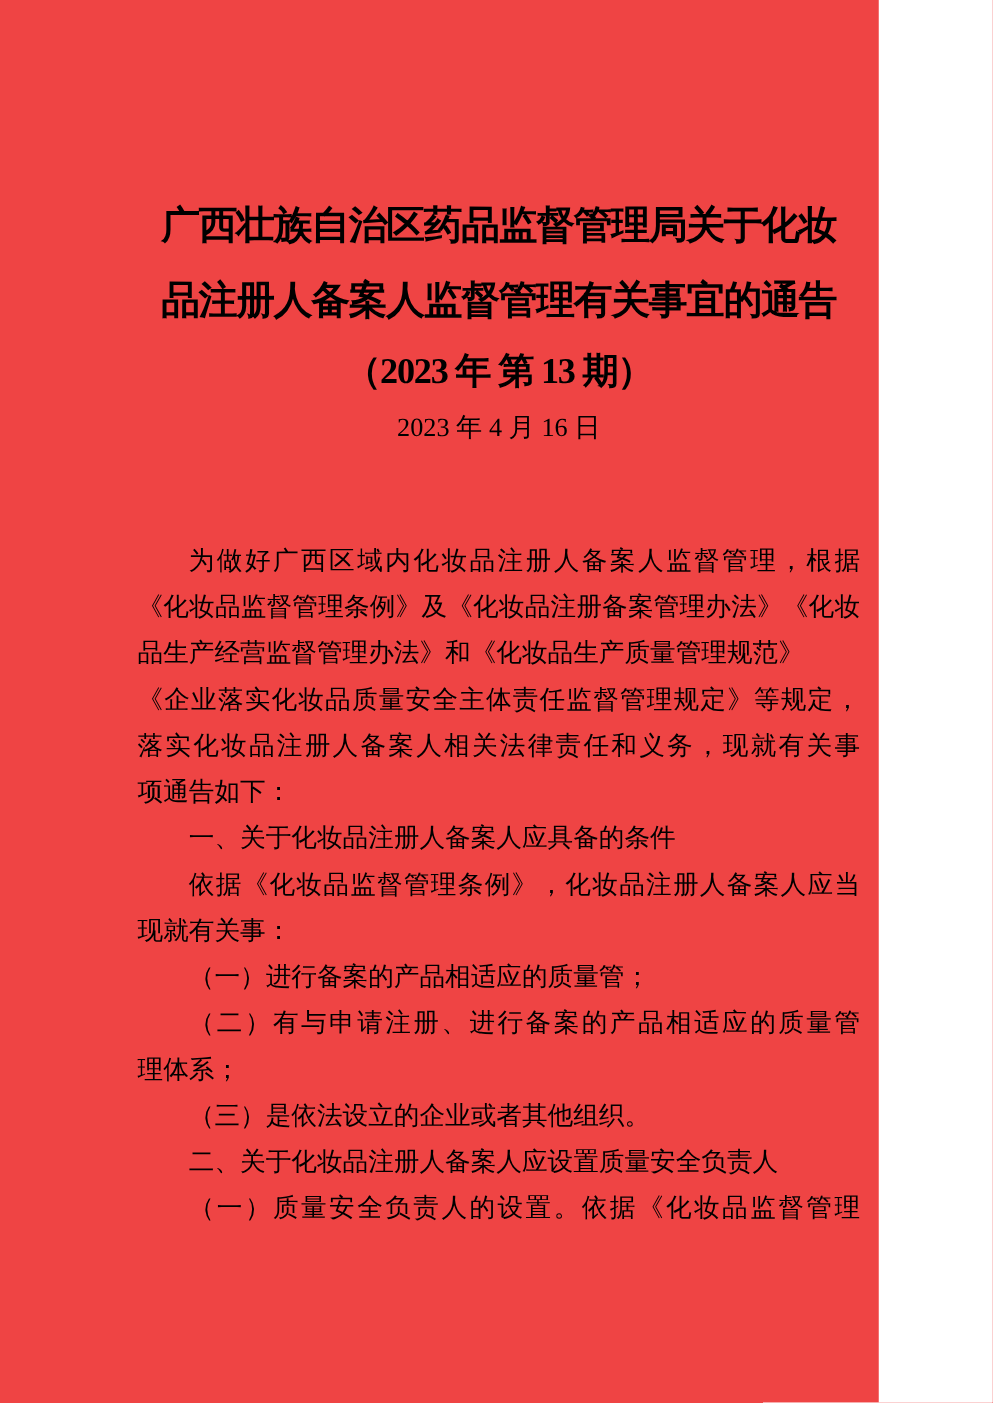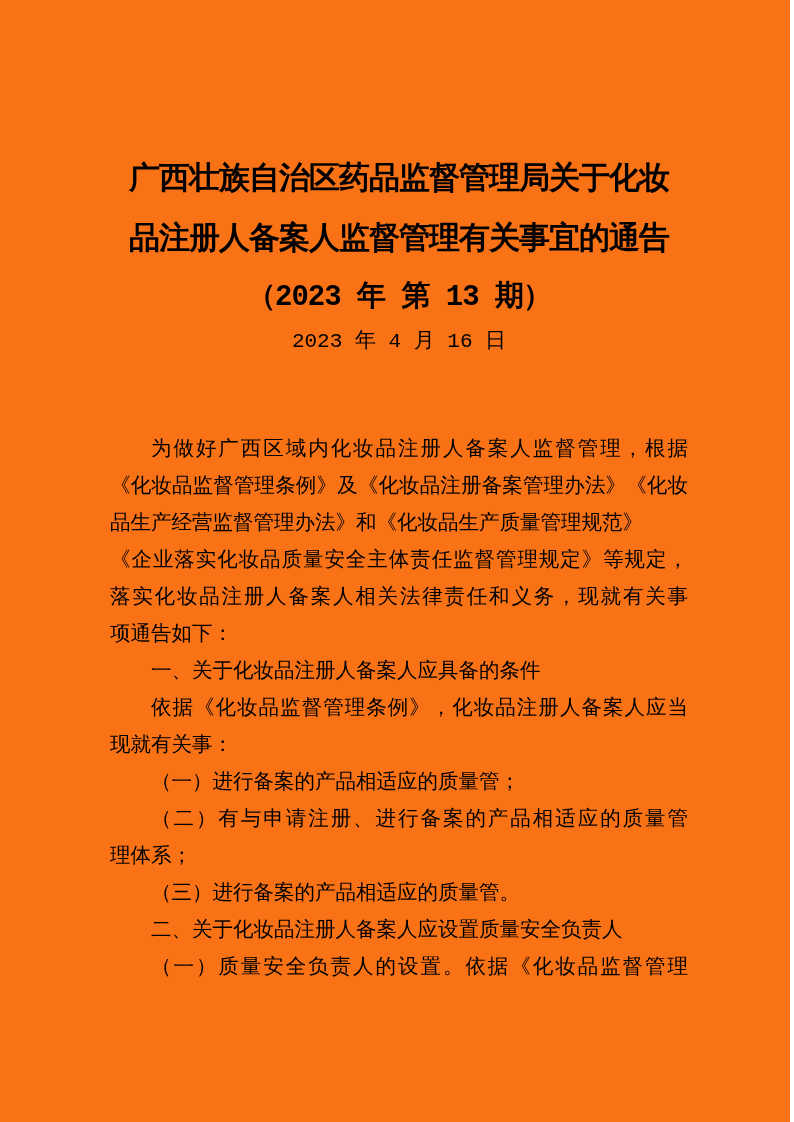--- a/index.html
+++ b/index.html
@@ -2,25 +2,25 @@
 <html lang="zh"><head>
 <meta charset="utf-8">
 <style>
   html, body {
     margin: 0;
     padding: 0;
     background: #ffffff;
   }
   .page {
     position: relative;
-    width: 790px;
+    width: 703px;
     height: 1122px;
-    background: #f97316;
+    background: #ef4444;
     color: #000000;
-    font-family: Liberation Mono, monospace;
+    font-family: Liberation Serif, serif;
     overflow: hidden;
     box-sizing: border-box;
     padding-left: 110px;
     padding-right: 106px;
   }
   .content {
     width: 578px;
   }
   .title-block {
     margin-top: 150px;
@@ -86,19 +86,19 @@
         <div class="body-line">品生产经营监督管理办法》和《化妆品生产质量管理规范》</div>
         <div class="body-line fill">《企业落实化妆品质量安全主体责任监督管理规定》等规定，</div>
         <div class="body-line fill">落实化妆品注册人备案人相关法律责任和义务，现就有关事</div>
         <div class="body-line">项通告如下：</div>
         <div class="body-line indent">一、关于化妆品注册人备案人应具备的条件</div>
         <div class="body-line indent fill">依据《化妆品监督管理条例》，化妆品注册人备案人应当</div>
         <div class="body-line">现就有关事：</div>
         <div class="body-line indent">（一）进行备案的产品相适应的质量管；</div>
         <div class="body-line indent fill">（二）有与申请注册、进行备案的产品相适应的质量管</div>
         <div class="body-line">理体系；</div>
-        <div class="body-line indent">（三）进行备案的产品相适应的质量管。</div>
+        <div class="body-line indent">（三）是依法设立的企业或者其他组织。</div>
         <div class="body-line indent">二、关于化妆品注册人备案人应设置质量安全负责人</div>
         <div class="body-line indent fill">（一）质量安全负责人的设置。依据《化妆品监督管理</div>
       </div>
 
   </div>
 </div>
 
 </body></html>

